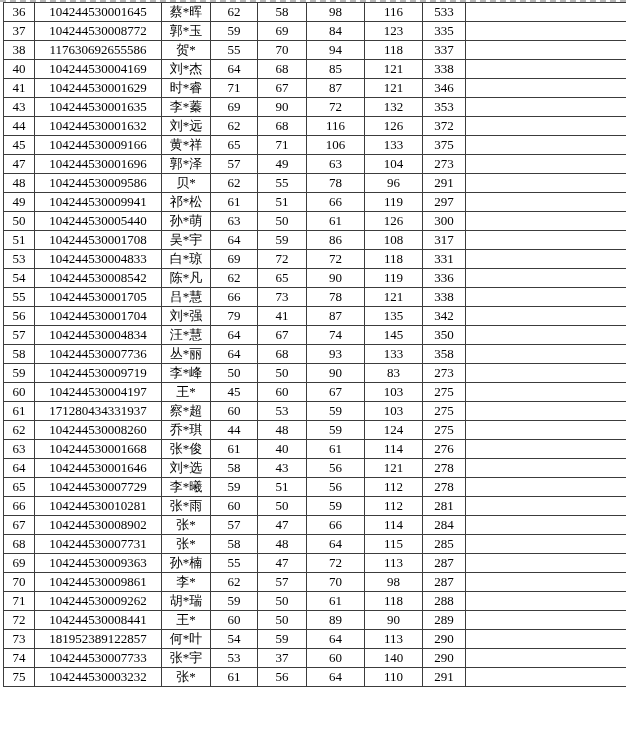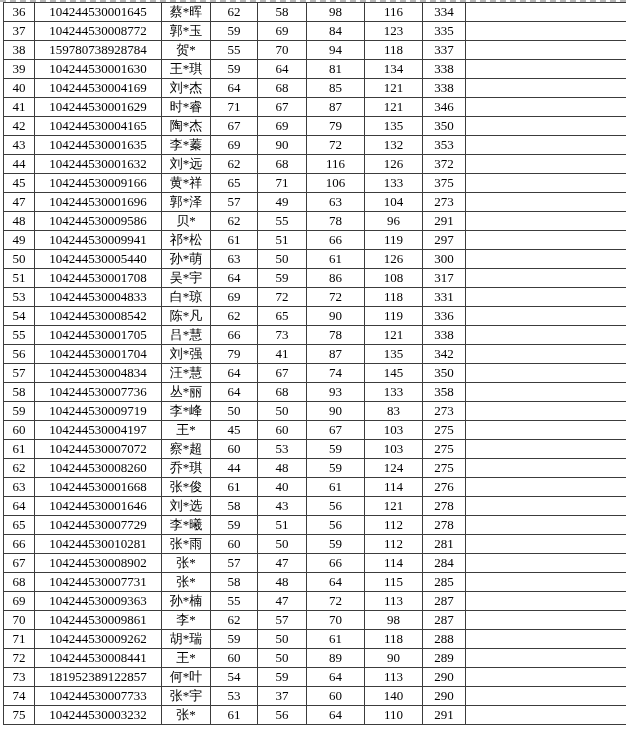--- a/index.html
+++ b/index.html
@@ -69,54 +69,43 @@
     </colgroup>
     <tbody>
         <tr>
           <td>36</td>
           <td>104244530001645</td>
           <td>蔡*晖</td>
           <td>62</td>
           <td>58</td>
           <td>98</td>
           <td>116</td>
-          <td>334</td>
+          <td>533</td>
           <td></td>
         </tr>
         <tr>
           <td>37</td>
           <td>104244530008772</td>
           <td>郭*玉</td>
           <td>59</td>
           <td>69</td>
           <td>84</td>
           <td>123</td>
           <td>335</td>
           <td></td>
         </tr>
         <tr>
           <td>38</td>
-          <td>159780738928784</td>
+          <td>117630692655586</td>
           <td>贺*</td>
           <td>55</td>
           <td>70</td>
           <td>94</td>
           <td>118</td>
           <td>337</td>
-          <td></td>
-        </tr>
-        <tr>
-          <td>39</td>
-          <td>104244530001630</td>
-          <td>王*琪</td>
-          <td>59</td>
-          <td>64</td>
-          <td>81</td>
-          <td>134</td>
-          <td>338</td>
           <td></td>
         </tr>
         <tr>
           <td>40</td>
           <td>104244530004169</td>
           <td>刘*杰</td>
           <td>64</td>
           <td>68</td>
           <td>85</td>
           <td>121</td>
@@ -128,31 +117,20 @@
           <td>104244530001629</td>
           <td>时*睿</td>
           <td>71</td>
           <td>67</td>
           <td>87</td>
           <td>121</td>
           <td>346</td>
           <td></td>
         </tr>
         <tr>
-          <td>42</td>
-          <td>104244530004165</td>
-          <td>陶*杰</td>
-          <td>67</td>
-          <td>69</td>
-          <td>79</td>
-          <td>135</td>
-          <td>350</td>
-          <td></td>
-        </tr>
-        <tr>
           <td>43</td>
           <td>104244530001635</td>
           <td>李*蓁</td>
           <td>69</td>
           <td>90</td>
           <td>72</td>
           <td>132</td>
           <td>353</td>
           <td></td>
         </tr>
@@ -316,21 +294,21 @@
           <td>王*</td>
           <td>45</td>
           <td>60</td>
           <td>67</td>
           <td>103</td>
           <td>275</td>
           <td></td>
         </tr>
         <tr>
           <td>61</td>
-          <td>104244530007072</td>
+          <td>171280434331937</td>
           <td>察*超</td>
           <td>60</td>
           <td>53</td>
           <td>59</td>
           <td>103</td>
           <td>275</td>
           <td></td>
         </tr>
         <tr>
           <td>62</td>

